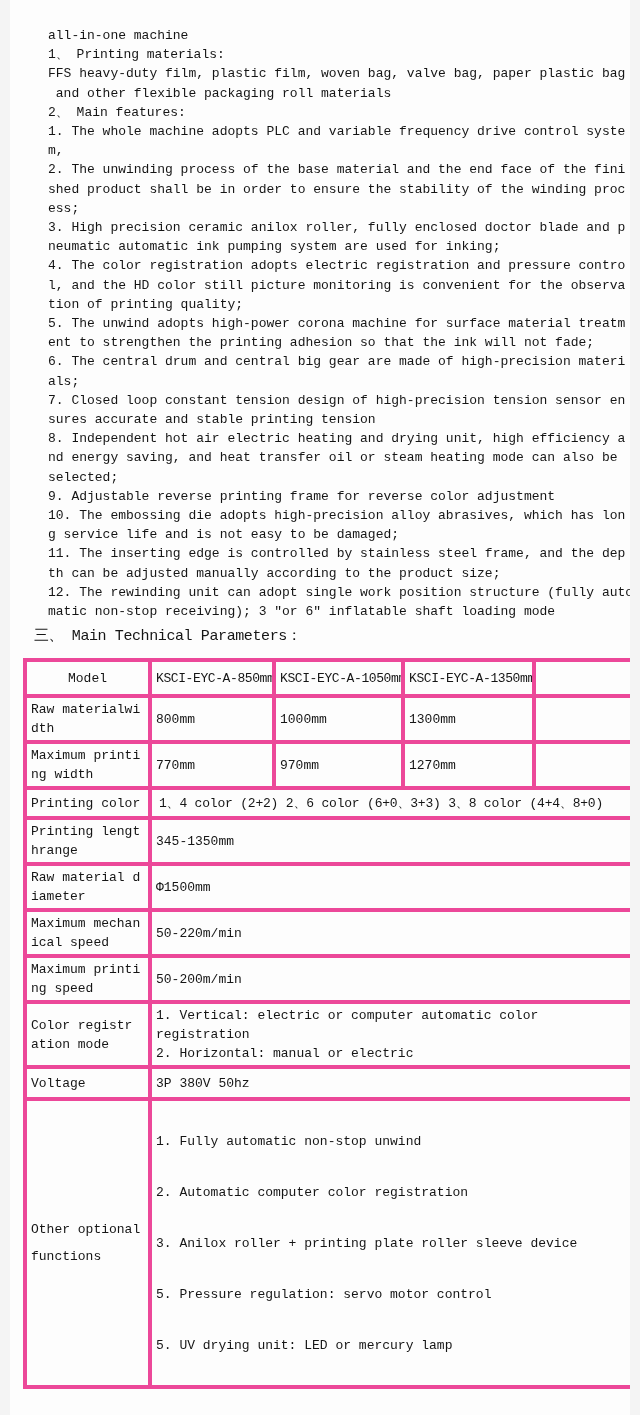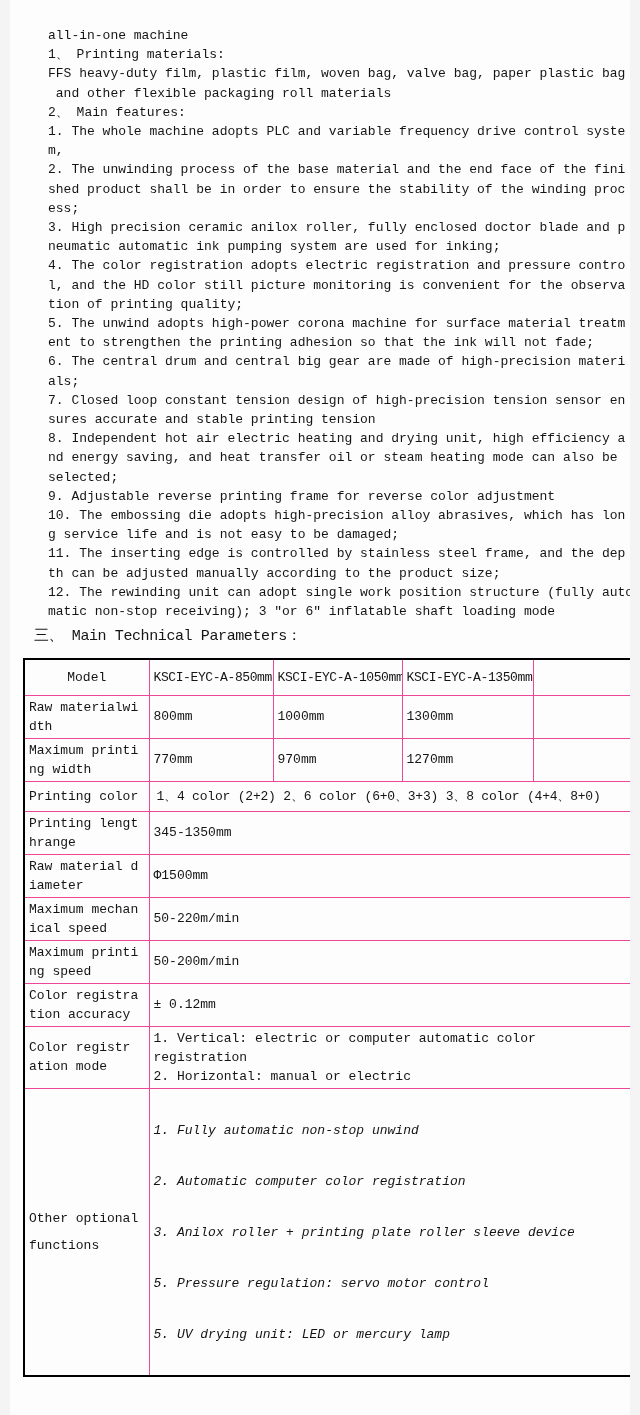--- a/index.html
+++ b/index.html
@@ -31,41 +31,41 @@
     white-space: pre;
   }
   table.params {
     border-collapse: collapse;
     table-layout: fixed;
     margin: 8px 0 0 13px;
     width: 609px;
     border: 2px solid #000;
   }
   table.params td {
-    border: 1px solid #ec4899;
+    border: 4px solid #ec4899;
     font-size: 13px;
     line-height: 19px;
     padding: 2px 4px;
     vertical-align: middle;
     overflow: hidden;
   }
   td.label {
     padding-left: 5px;
     white-space: pre-line;
   }
   td.model-name-cell { text-align: center; font-size: 13.5px; }
   td.model {
     padding: 2px 0 2px 2px;
     letter-spacing: -0.4px;
     white-space: nowrap;
   }
   td.value { padding-left: 9px; white-space: pre-line; }
   td.value.tight { letter-spacing: -0.2px; padding-left: 7px; }
   tr.r-other td.label { line-height: 27px; }
-  td.options { padding-left: 9px; font-style: italic; }
+  td.options { padding-left: 9px; }
   .option-item + .option-item { margin-top: 32px; }
 </style>
 </head>
 <body>
 
 <div class="page">
 
   <pre class="intro">all-in-one machine
 1、 Printing materials:
 FFS heavy-duty film, plastic film, woven bag, valve bag, paper plastic bag
@@ -149,30 +149,29 @@
       <tr style="height:40px">
         <td class="label">Maximum mechan
 ical speed</td>
         <td class="value" colspan="4">50-220m/min</td>
       </tr>
       <tr style="height:41px">
         <td class="label">Maximum printi
 ng speed</td>
         <td class="value" colspan="4">50-200m/min</td>
       </tr>
-      <tr style="height:42px">
-        <td class="label">Color registra
-tion accuracy</td>
-        <td class="value" colspan="4">± 0.12mm</td>
-      </tr>
       <tr style="height:45px">
         <td class="label">Color registr
 ation mode</td>
         <td class="value" colspan="4">1. Vertical: electric or computer automatic color registration
 2. Horizontal: manual or electric</td>
+      </tr>
+      <tr style="height:32px">
+        <td class="label">Voltage</td>
+        <td class="value" colspan="4">3P 380V  50hz</td>
       </tr>
       <tr class="r-other" style="height:288px">
         <td class="label">Other optional
 functions</td>
         <td class="options" colspan="4">
           <div class="option-item">1. Fully automatic non-stop unwind</div>
           <div class="option-item">2. Automatic computer color registration</div>
           <div class="option-item">3. Anilox roller + printing plate roller sleeve device</div>
           <div class="option-item">5. Pressure regulation: servo motor control</div>
           <div class="option-item">5. UV drying unit: LED or mercury lamp</div>

